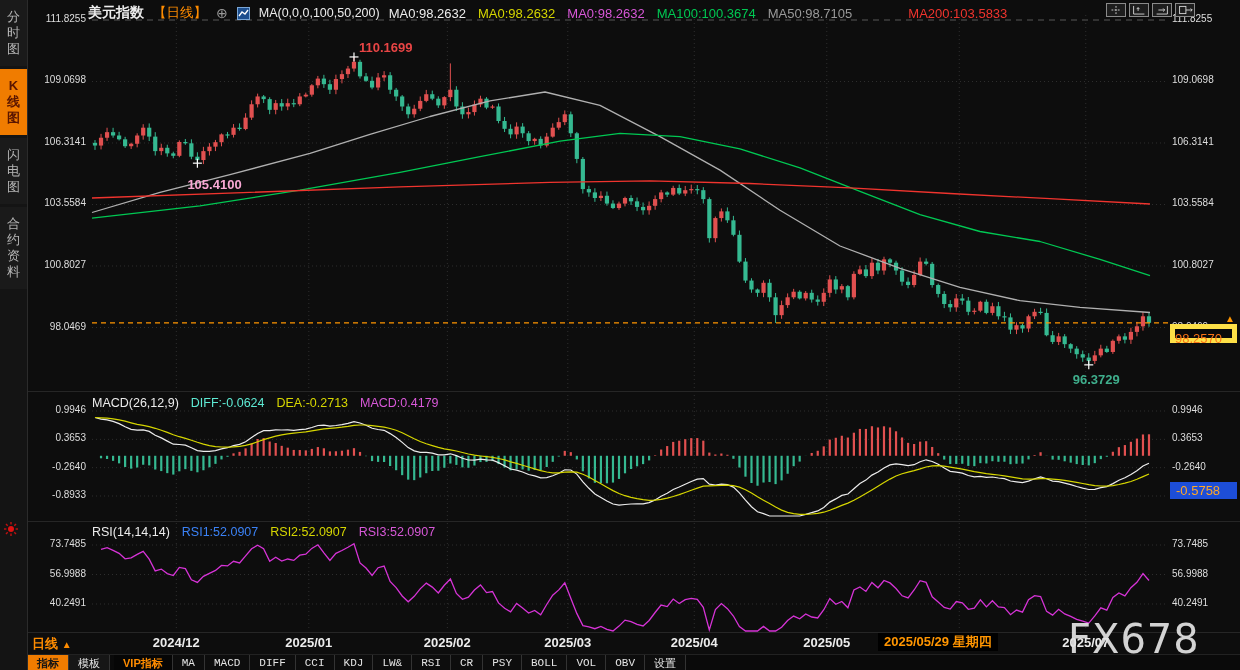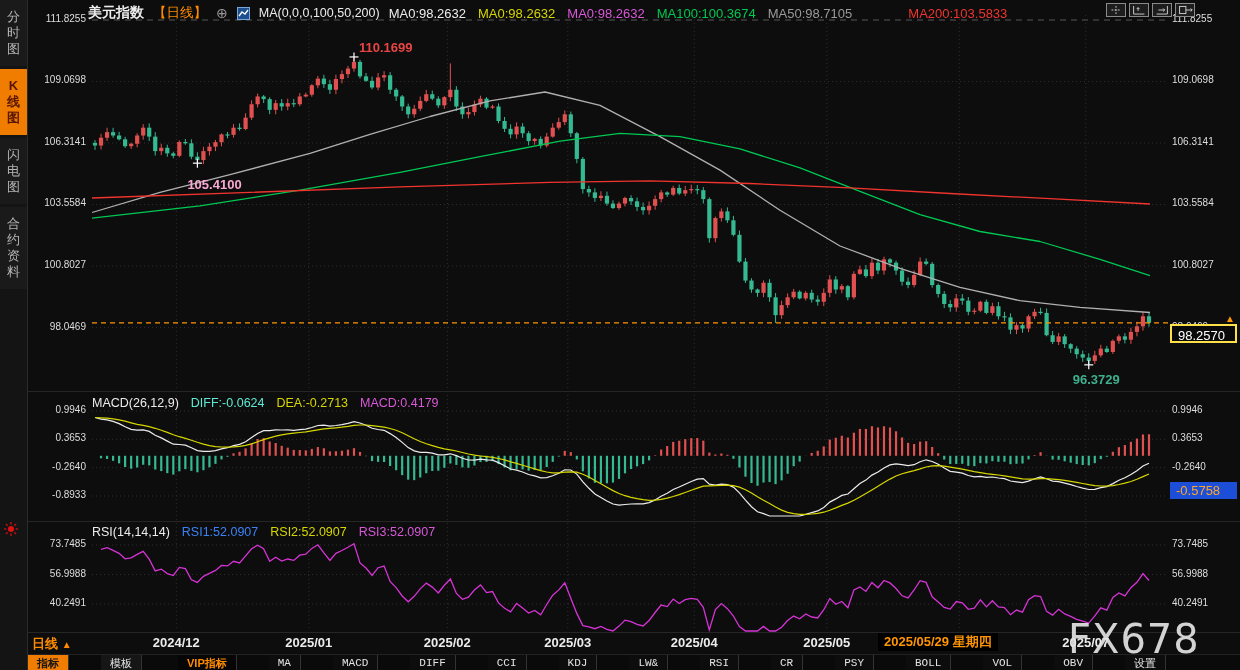--- a/index.html
+++ b/index.html
@@ -31,32 +31,32 @@
   .ylab.l{left:26px;width:60px;text-align:right;}
   .ylab.r{left:1172px;}
   .xtick{position:absolute;top:635px;width:72px;text-align:center;font-size:13px;font-weight:bold;
          color:#ececec;z-index:3;}
   
   .phead{position:absolute;display:flex;gap:12px;font-size:12.5px;z-index:4;white-space:nowrap;}
   
   .annot{position:absolute;font-size:13px;font-weight:bold;z-index:3;}
   
   #price-badge{position:absolute;left:1170px;top:324px;width:67px;height:19px;background:#0a0a0a;
-               border:2px solid #fde047;color:#ffffff;font-size:13px;line-height:19px;
-               padding-left:6px;box-sizing:border-box;z-index:5;}
+               border:5px solid #fde047;color:#f97316;font-size:13px;line-height:19px;
+               padding-left:0;box-sizing:border-box;z-index:5;}
   #price-arrow{position:absolute;left:1225px;top:313px;color:#ff9500;font-size:10px;z-index:6;}
   #macd-badge{position:absolute;left:1170px;top:482px;width:67px;height:17px;background:#1d4ed8;
               color:#ffa726;font-size:13px;line-height:17px;padding-left:6px;box-sizing:border-box;z-index:5;}
   #date-box{position:absolute;left:878px;top:633px;height:18px;background:#000;color:#ff9500;
             font-size:13px;font-weight:bold;line-height:18px;padding:0 6px;z-index:6;}
   #period-label{position:absolute;left:32px;top:635px;color:#ff8c00;font-size:13px;font-weight:bold;z-index:4;}
   #period-label .arr{font-size:10px;}
   
   #toolbar{position:absolute;left:28px;top:654px;right:0;height:16px;background:#0a0a0a;display:flex;
-           align-items:stretch;z-index:5;border-top:1px solid #222;gap:32px;}
+           align-items:stretch;z-index:5;border-top:1px solid #222;}
   .tb-btn{display:flex;align-items:center;justify-content:center;padding:0 9px;font-size:11px;
           color:#e3e3e3;font-family:"Liberation Mono", monospace;background:#0d0d0d;
           border-right:1px solid #333;cursor:pointer;}
   .tb-btn.active{background:#f07c00;color:#141414;font-weight:bold;font-family:"Liberation Sans",sans-serif;}
   .tb-btn.plain{background:#161616;color:#e6e6e6;font-family:"Liberation Sans",sans-serif;}
   .tb-btn.vip{color:#ff8c00;font-weight:bold;background:#060606;margin-left:4px;
               font-family:"Liberation Sans",sans-serif;}
   
   #watermark{position:absolute;left:1068px;top:616px;font-size:40px;color:rgba(228,228,228,0.92);
              letter-spacing:1px;z-index:7;font-family:"DejaVu Sans",sans-serif;}

